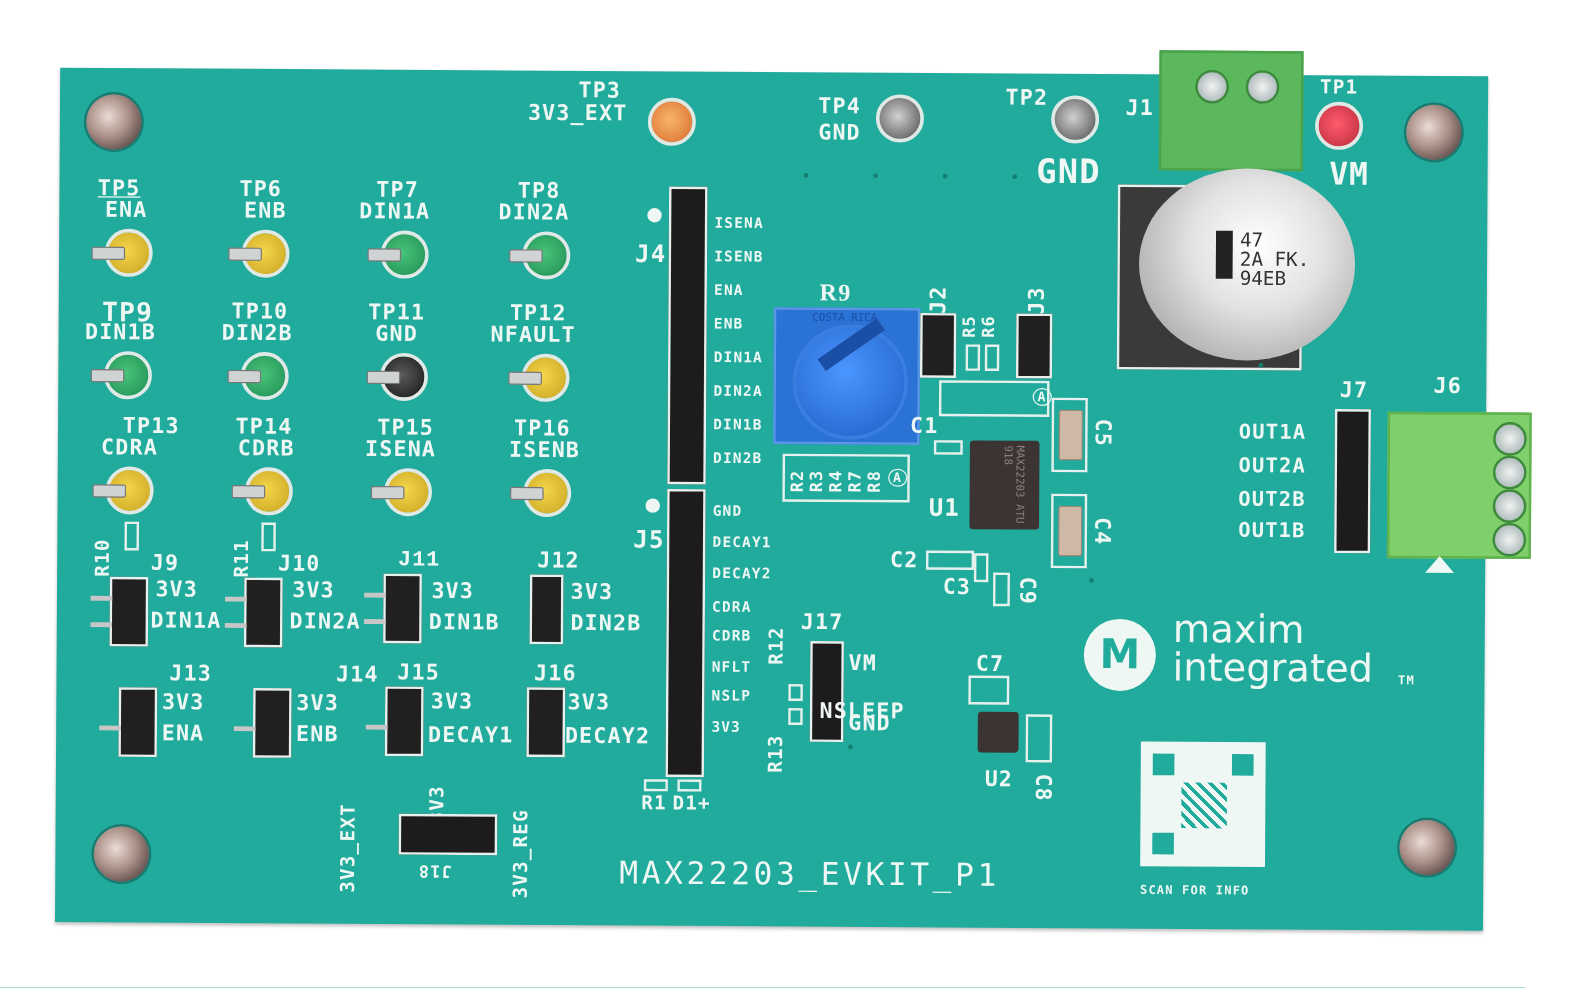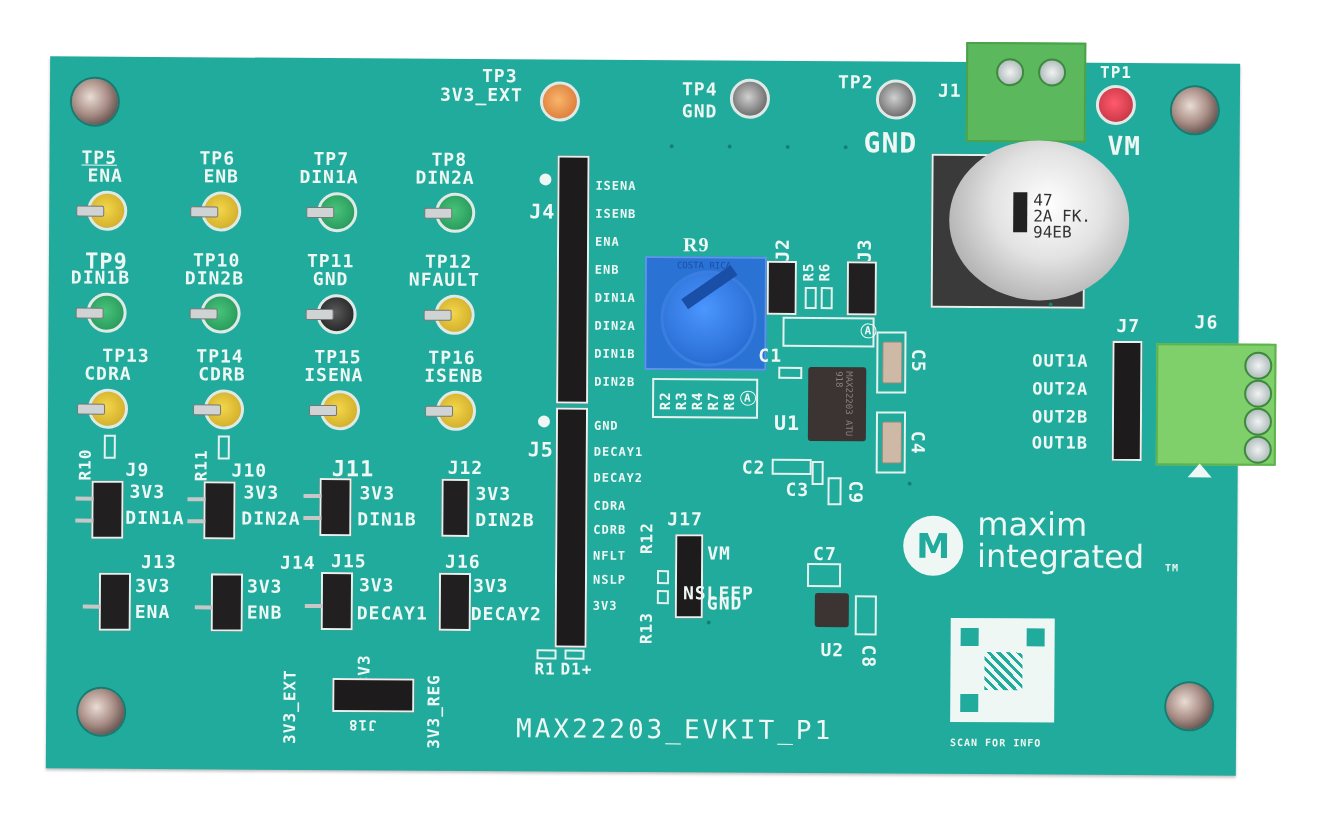--- a/index.html
+++ b/index.html
@@ -172,21 +172,21 @@
   <div class="silk" style="left:78px;top:452px;font-size:18px;">DIN1A</div>
 
   <div class="silk" style="left:184px;top:404px;font-size:18px;">J10</div>
   <div class="jmp" style="left:156px;top:424px;">
       <div class="lead" style="top:14px;"></div>
       <div class="lead" style="top:36px;"></div>
     </div>
   <div class="silk" style="left:196px;top:426px;font-size:18px;">3V3</div>
   <div class="silk" style="left:194px;top:452px;font-size:18px;">DIN2A</div>
 
-  <div class="silk" style="left:284px;top:400px;font-size:22px;">J11</div>
+  <div class="silk" style="left:284px;top:400px;font-size:18px;font-family:Liberation Mono, monospace;">J11</div>
   <div class="jmp" style="left:272px;top:420px;">
       <div class="lead" style="top:14px;"></div>
       <div class="lead" style="top:36px;"></div>
     </div>
   <div class="silk" style="left:312px;top:426px;font-size:18px;">3V3</div>
   <div class="silk" style="left:310px;top:452px;font-size:18px;">DIN1B</div>
 
   <div class="silk" style="left:400px;top:400px;font-size:18px;">J12</div>
   <div class="jmp" style="left:394px;top:420px;width:28px;"></div>
   <div class="silk" style="left:428px;top:426px;font-size:18px;">3V3</div>

